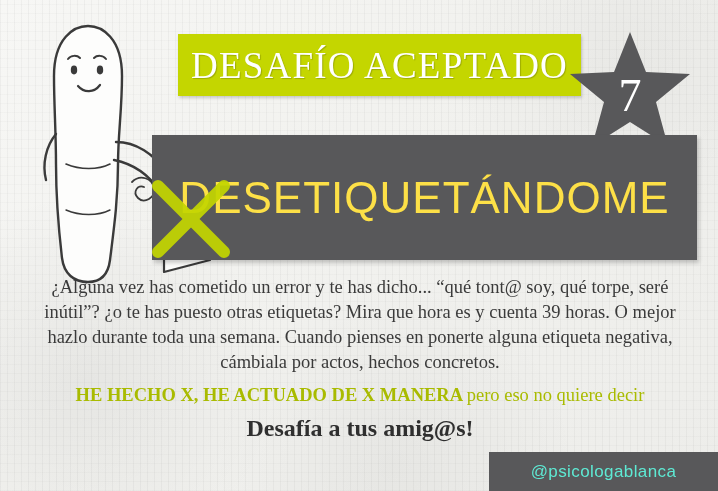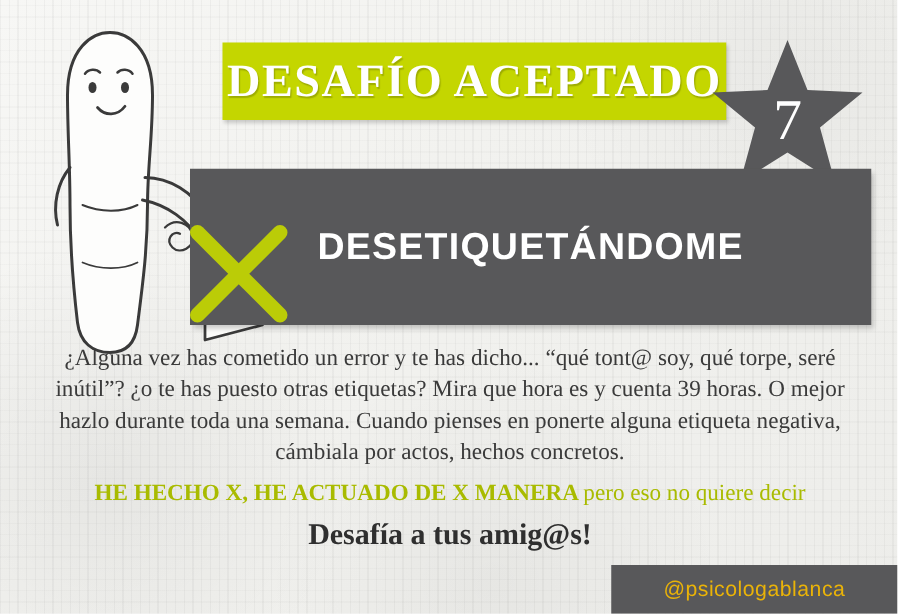--- a/index.html
+++ b/index.html
@@ -63,21 +63,21 @@
     height: 62px;
     background: #c4d600;
     display: flex;
     align-items: center;
     justify-content: center;
     box-shadow: 1px 2px 3px rgba(0,0,0,0.18);
   }
   #title-banner .title-text {
     color: #ffffff;
     font-size: 37px;
-    font-weight: bold;
+    font-weight: normal;
     letter-spacing: 1.2px;
     text-shadow: 1px 1px 1px rgba(0,0,0,0.20);
     font-family: "Liberation Serif", serif;
     white-space: nowrap;
   }
 
   
   #star-badge {
     position: absolute;
     left: 562px;
@@ -118,25 +118,24 @@
   }
   #statement-line1 {
     color: #ffffff;
     font-size: 27px;
     font-weight: bold;
     letter-spacing: 0.5px;
     margin-bottom: 6px;
     font-family: "Liberation Serif", serif;
   }
   #statement-line2 {
-    color: #ffffff;
-    font-size: 30px;
+    color: #fde047;
+    font-size: 44px;
     letter-spacing: 1px;
     font-family: "Liberation Sans", sans-serif;
-    font-weight: bold;
   }
 
   
   #x-mark {
     position: absolute;
     left: 148px;
     top: 178px;
     width: 86px;
     height: 82px;
     pointer-events: none;
@@ -180,21 +179,21 @@
     left: 489px;
     top: 452px;
     width: 229px;
     height: 39px;
     background: #58585a;
     display: flex;
     align-items: center;
     justify-content: center;
   }
   #handle-text {
-    color: #eab308;
+    color: #5eead4;
     font-size: 17px;
     letter-spacing: 0.4px;
     font-family: "Liberation Sans", sans-serif;
   }
 </style>
 </head>
 <body>
 
 <div id="poster">
 

